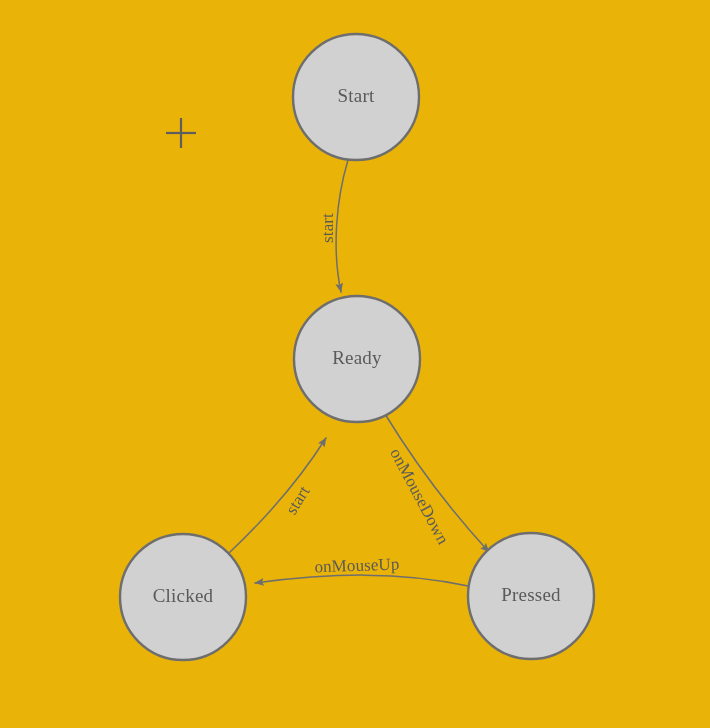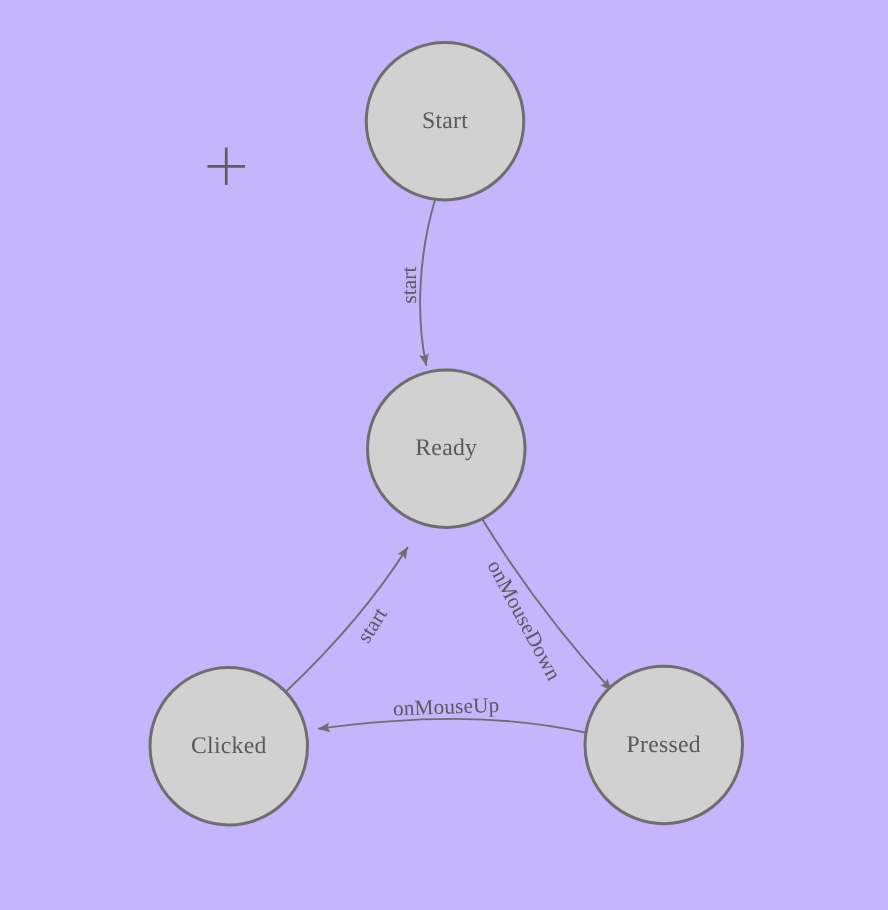--- a/index.html
+++ b/index.html
@@ -54,21 +54,21 @@
     letter-spacing: 0.1px;
   }
   .crosshair-line {
     stroke-width: 2.2px;
     stroke-linecap: butt;
   }
 </style>
 </head>
 <body style="background: rgb(255, 255, 255);">
 
-<div id="canvas-root" style="background: #c4b5fd;">
+<div id="canvas-root" style="background: #eab308;">
   <svg id="diagram-svg" viewBox="0 0 710 728" width="710" height="728">
     <defs>
       <marker id="arrowhead" markerWidth="11" markerHeight="11" refX="9.2" refY="4.1" orient="auto" markerUnits="userSpaceOnUse">
         <path d="M 0.4 0.2 L 9.8 4.1 L 0.4 8.0 L 2.1 4.1 Z" class="edge-arrow" fill="#6e6e6e"></path>
       </marker>
     </defs>
 
     <g id="crosshair-group">
       <line id="crosshair-h" class="crosshair-line" x1="166" y1="133" x2="196" y2="133" stroke="#5e5e5e"></line>
       <line id="crosshair-v" class="crosshair-line" x1="181" y1="118" x2="181" y2="148" stroke="#5e5e5e"></line>

